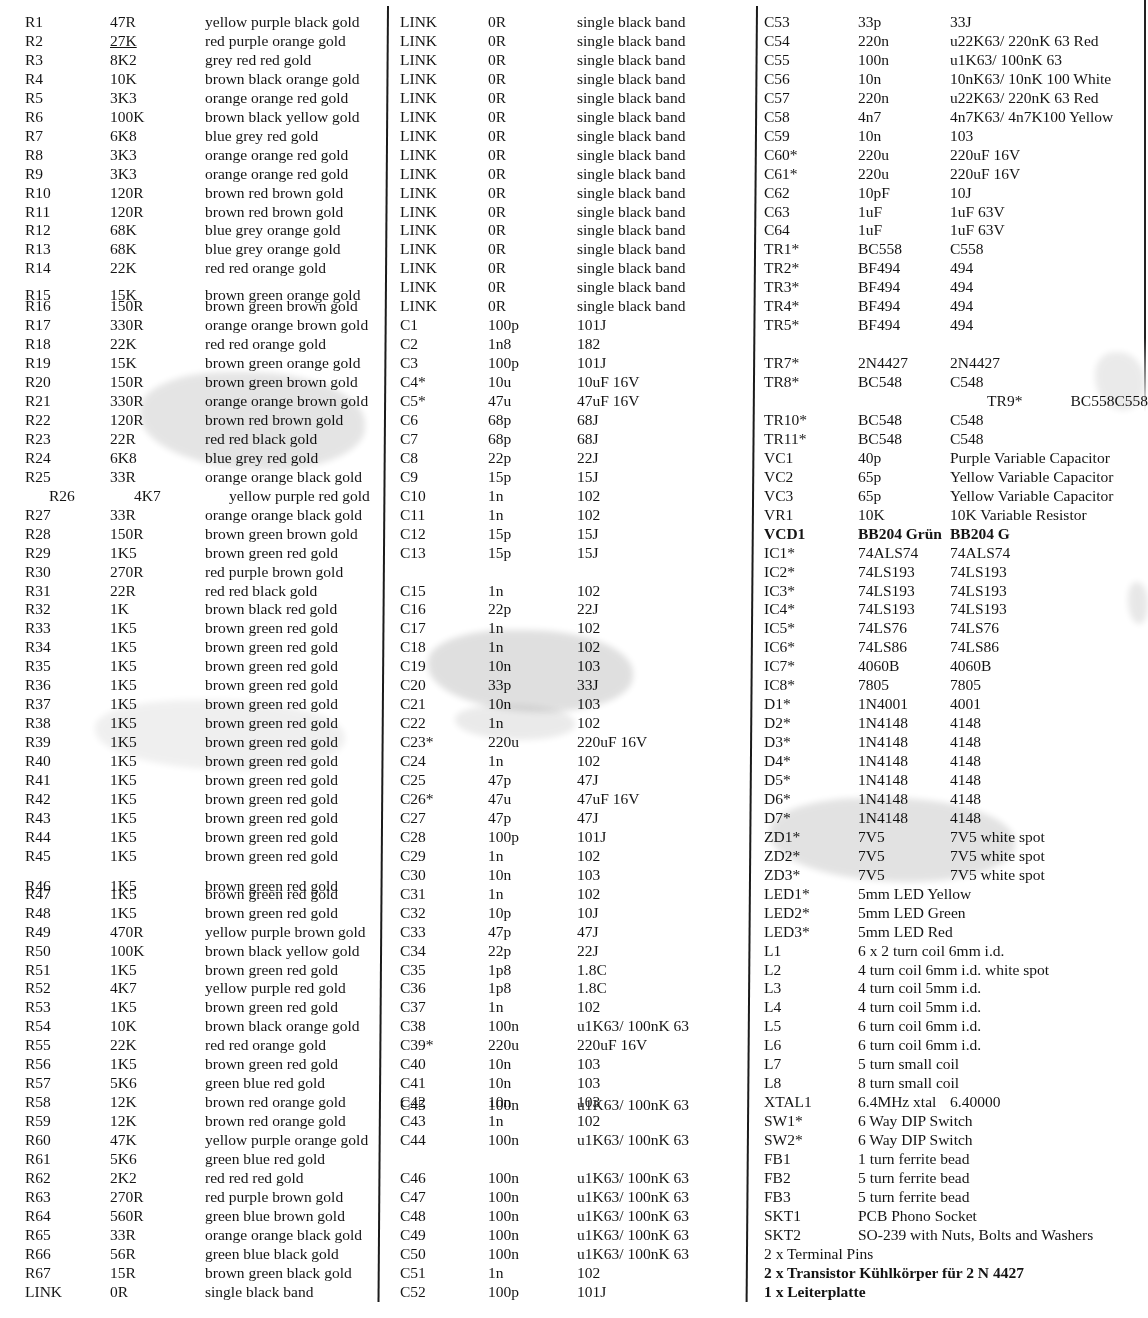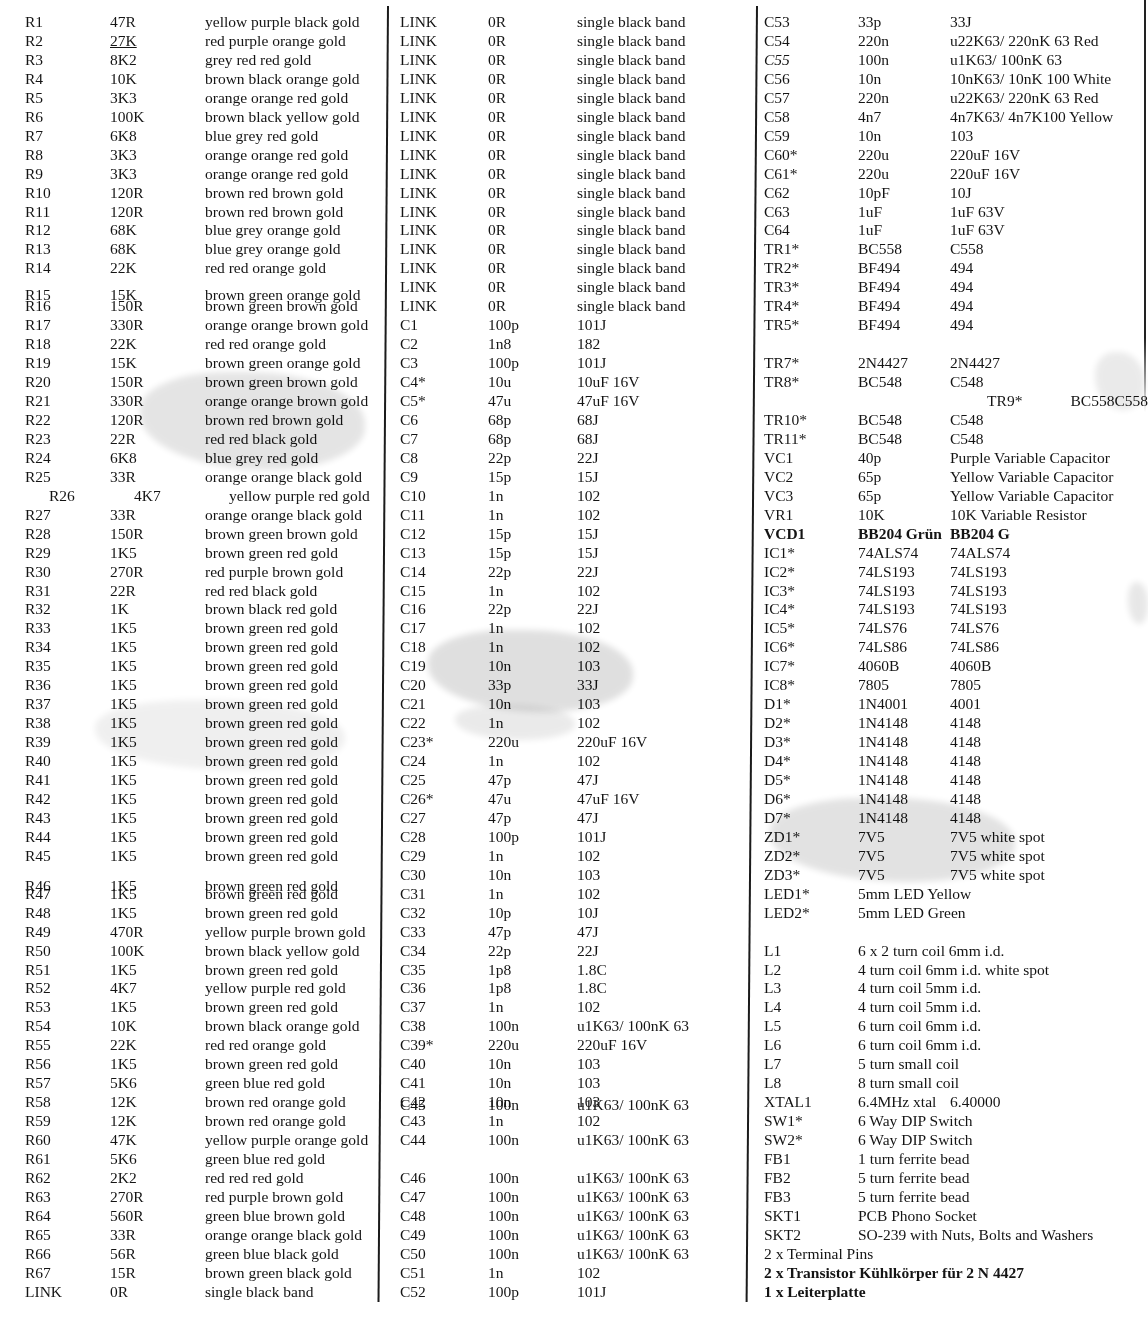--- a/index.html
+++ b/index.html
@@ -132,21 +132,20 @@
       <div class="row" style="top: 372.05px;"><span class="cell" style="width: 88px;">C4*</span><span class="cell" style="width: 89px;">10u</span><span class="cell">10uF 16V</span></div>
       <div class="row" style="top: 391px;"><span class="cell" style="width: 88px;">C5*</span><span class="cell" style="width: 89px;">47u</span><span class="cell">47uF 16V</span></div>
       <div class="row" style="top: 409.95px;"><span class="cell" style="width: 88px;">C6</span><span class="cell" style="width: 89px;">68p</span><span class="cell">68J</span></div>
       <div class="row" style="top: 428.9px;"><span class="cell" style="width: 88px;">C7</span><span class="cell" style="width: 89px;">68p</span><span class="cell">68J</span></div>
       <div class="row" style="top: 447.85px;"><span class="cell" style="width: 88px;">C8</span><span class="cell" style="width: 89px;">22p</span><span class="cell">22J</span></div>
       <div class="row" style="top: 466.8px;"><span class="cell" style="width: 88px;">C9</span><span class="cell" style="width: 89px;">15p</span><span class="cell">15J</span></div>
       <div class="row" style="top: 485.75px;"><span class="cell" style="width: 88px;">C10</span><span class="cell" style="width: 89px;">1n</span><span class="cell">102</span></div>
       <div class="row" style="top: 504.7px;"><span class="cell" style="width: 88px;">C11</span><span class="cell" style="width: 89px;">1n</span><span class="cell">102</span></div>
       <div class="row" style="top: 523.65px;"><span class="cell" style="width: 88px;">C12</span><span class="cell" style="width: 89px;">15p</span><span class="cell">15J</span></div>
       <div class="row" style="top: 542.6px;"><span class="cell" style="width: 88px;">C13</span><span class="cell" style="width: 89px;">15p</span><span class="cell">15J</span></div>
-      <div class="row" style="top: 561.55px;"><span class="cell" style="width: 88px;">C14</span><span class="cell" style="width: 89px;">22p</span><span class="cell">22J</span></div>
       <div class="row" style="top: 580.5px;"><span class="cell" style="width: 88px;">C15</span><span class="cell" style="width: 89px;">1n</span><span class="cell">102</span></div>
       <div class="row" style="top: 599.45px;"><span class="cell" style="width: 88px;">C16</span><span class="cell" style="width: 89px;">22p</span><span class="cell">22J</span></div>
       <div class="row" style="top: 618.4px;"><span class="cell" style="width: 88px;">C17</span><span class="cell" style="width: 89px;">1n</span><span class="cell">102</span></div>
       <div class="row" style="top: 637.35px;"><span class="cell" style="width: 88px;">C18</span><span class="cell" style="width: 89px;">1n</span><span class="cell">102</span></div>
       <div class="row" style="top: 656.3px;"><span class="cell" style="width: 88px; font-family: Liberation Serif, serif;">C19</span><span class="cell" style="width: 89px;">10n</span><span class="cell">103</span></div>
       <div class="row" style="top: 675.25px;"><span class="cell" style="width: 88px;">C20</span><span class="cell" style="width: 89px;">33p</span><span class="cell">33J</span></div>
       <div class="row" style="top: 694.2px;"><span class="cell" style="width: 88px;">C21</span><span class="cell" style="width: 89px;">10n</span><span class="cell">103</span></div>
       <div class="row" style="top: 713.15px;"><span class="cell" style="width: 88px;">C22</span><span class="cell" style="width: 89px;">1n</span><span class="cell">102</span></div>
       <div class="row" style="top: 732.1px;"><span class="cell" style="width: 88px;">C23*</span><span class="cell" style="width: 89px;">220u</span><span class="cell">220uF 16V</span></div>
       <div class="row" style="top: 751.05px;"><span class="cell" style="width: 88px;">C24</span><span class="cell" style="width: 89px;">1n</span><span class="cell">102</span></div>
@@ -175,21 +174,21 @@
       <div class="row" style="top: 1186.9px;"><span class="cell" style="width: 88px;">C47</span><span class="cell" style="width: 89px;">100n</span><span class="cell">u1K63/ 100nK 63</span></div>
       <div class="row" style="top: 1205.85px;"><span class="cell" style="width: 88px;">C48</span><span class="cell" style="width: 89px;">100n</span><span class="cell">u1K63/ 100nK 63</span></div>
       <div class="row" style="top: 1224.8px;"><span class="cell" style="width: 88px;">C49</span><span class="cell" style="width: 89px;">100n</span><span class="cell">u1K63/ 100nK 63</span></div>
       <div class="row" style="top: 1243.75px;"><span class="cell" style="width: 88px;">C50</span><span class="cell" style="width: 89px;">100n</span><span class="cell">u1K63/ 100nK 63</span></div>
       <div class="row" style="top: 1262.7px;"><span class="cell" style="width: 88px;">C51</span><span class="cell" style="width: 89px;">1n</span><span class="cell">102</span></div>
       <div class="row" style="top: 1281.65px;"><span class="cell" style="width: 88px;">C52</span><span class="cell" style="width: 89px;">100p</span><span class="cell">101J</span></div>
     </div>
   <div class="col" style="left:764px;width:384px;">
       <div class="row" style="top: 12px;"><span class="cell" style="width: 94px;">C53</span><span class="cell" style="width: 92px;">33p</span><span class="cell">33J</span></div>
       <div class="row" style="top: 30.95px;"><span class="cell" style="width: 94px;">C54</span><span class="cell" style="width: 92px;">220n</span><span class="cell">u22K63/ 220nK 63 Red</span></div>
-      <div class="row" style="top: 49.9px;"><span class="cell" style="width: 94px; font-style: italic;">C55</span><span class="cell" style="width: 92px;">100n</span><span class="cell">u1K63/ 100nK 63</span></div>
+      <div class="row" style="top: 49.9px;"><span class="cell" style="width: 94px;">C55</span><span class="cell" style="width: 92px;">100n</span><span class="cell">u1K63/ 100nK 63</span></div>
       <div class="row" style="top: 68.85px;"><span class="cell" style="width: 94px;">C56</span><span class="cell" style="width: 92px;">10n</span><span class="cell">10nK63/ 10nK 100 White</span></div>
       <div class="row" style="top: 87.8px;"><span class="cell" style="width: 94px;">C57</span><span class="cell" style="width: 92px;">220n</span><span class="cell">u22K63/ 220nK 63 Red</span></div>
       <div class="row" style="top: 106.75px;"><span class="cell" style="width: 94px;">C58</span><span class="cell" style="width: 92px;">4n7</span><span class="cell">4n7K63/ 4n7K100 Yellow</span></div>
       <div class="row" style="top: 125.7px;"><span class="cell" style="width: 94px;">C59</span><span class="cell" style="width: 92px;">10n</span><span class="cell">103</span></div>
       <div class="row" style="top: 144.65px;"><span class="cell" style="width: 94px;">C60*</span><span class="cell" style="width: 92px;">220u</span><span class="cell">220uF 16V</span></div>
       <div class="row" style="top: 163.6px;"><span class="cell" style="width: 94px;">C61*</span><span class="cell" style="width: 92px;">220u</span><span class="cell">220uF 16V</span></div>
       <div class="row" style="top: 182.55px;"><span class="cell" style="width: 94px;">C62</span><span class="cell" style="width: 92px;">10pF</span><span class="cell">10J</span></div>
       <div class="row" style="top: 201.5px;"><span class="cell" style="width: 94px;">C63</span><span class="cell" style="width: 92px;">1uF</span><span class="cell">1uF 63V</span></div>
       <div class="row" style="top: 220.45px;"><span class="cell" style="width: 94px;">C64</span><span class="cell" style="width: 92px;">1uF</span><span class="cell">1uF 63V</span></div>
       <div class="row" style="top: 239.4px;"><span class="cell" style="width: 94px;">TR1*</span><span class="cell" style="width: 92px;">BC558</span><span class="cell">C558</span></div>
@@ -220,20 +219,21 @@
       <div class="row" style="top: 732.1px;"><span class="cell" style="width: 94px;">D3*</span><span class="cell" style="width: 92px;">1N4148</span><span class="cell">4148</span></div>
       <div class="row" style="top: 751.05px;"><span class="cell" style="width: 94px;">D4*</span><span class="cell" style="width: 92px;">1N4148</span><span class="cell">4148</span></div>
       <div class="row" style="top: 770px;"><span class="cell" style="width: 94px;">D5*</span><span class="cell" style="width: 92px;">1N4148</span><span class="cell">4148</span></div>
       <div class="row" style="top: 788.95px;"><span class="cell" style="width: 94px;">D6*</span><span class="cell" style="width: 92px;">1N4148</span><span class="cell">4148</span></div>
       <div class="row" style="top: 807.9px;"><span class="cell" style="width: 94px;">D7*</span><span class="cell" style="width: 92px;">1N4148</span><span class="cell">4148</span></div>
       <div class="row" style="top: 826.85px;"><span class="cell" style="width: 94px;">ZD1*</span><span class="cell" style="width: 92px;">7V5</span><span class="cell">7V5 white spot</span></div>
       <div class="row" style="top: 845.8px;"><span class="cell" style="width: 94px;">ZD2*</span><span class="cell" style="width: 92px;">7V5</span><span class="cell">7V5 white spot</span></div>
       <div class="row" style="top: 864.75px;"><span class="cell" style="width: 94px;">ZD3*</span><span class="cell" style="width: 92px;">7V5</span><span class="cell">7V5 white spot</span></div>
       <div class="row" style="top: 883.7px;"><span class="cell" style="width: 94px;">LED1*</span><span class="cell" style="width: 92px;">5mm LED Yellow</span><span class="cell"></span></div>
       <div class="row" style="top: 902.65px;"><span class="cell" style="width: 94px;">LED2*</span><span class="cell" style="width: 92px;">5mm LED Green</span><span class="cell"></span></div>
+      <div class="row" style="top: 921.6px;"><span class="cell" style="width: 94px;">LED3*</span><span class="cell" style="width: 92px;">5mm LED Red</span><span class="cell"></span></div>
       <div class="row" style="top: 940.55px;"><span class="cell" style="width: 94px;">L1</span><span class="cell" style="width: 92px;">6 x 2 turn coil 6mm i.d.</span><span class="cell"></span></div>
       <div class="row" style="top: 959.5px;"><span class="cell" style="width: 94px;">L2</span><span class="cell" style="width: 92px;">4 turn coil 6mm i.d. white spot</span><span class="cell"></span></div>
       <div class="row" style="top: 978.45px;"><span class="cell" style="width: 94px;">L3</span><span class="cell" style="width: 92px;">4 turn coil 5mm i.d.</span><span class="cell"></span></div>
       <div class="row" style="top: 997.4px;"><span class="cell" style="width: 94px;">L4</span><span class="cell" style="width: 92px;">4 turn coil 5mm i.d.</span><span class="cell"></span></div>
       <div class="row" style="top: 1016.35px;"><span class="cell" style="width: 94px;">L5</span><span class="cell" style="width: 92px;">6 turn coil 6mm i.d.</span><span class="cell"></span></div>
       <div class="row" style="top: 1035.3px;"><span class="cell" style="width: 94px;">L6</span><span class="cell" style="width: 92px;">6 turn coil 6mm i.d.</span><span class="cell"></span></div>
       <div class="row" style="top: 1054.25px;"><span class="cell" style="width: 94px;">L7</span><span class="cell" style="width: 92px;">5 turn small coil</span><span class="cell"></span></div>
       <div class="row" style="top: 1073.2px;"><span class="cell" style="width: 94px;">L8</span><span class="cell" style="width: 92px;">8 turn small coil</span><span class="cell"></span></div>
       <div class="row" style="top: 1092.15px;"><span class="cell" style="width: 94px;">XTAL1</span><span class="cell" style="width: 92px;">6.4MHz xtal</span><span class="cell">6.40000</span></div>
       <div class="row" style="top: 1111.1px;"><span class="cell" style="width: 94px;">SW1*</span><span class="cell" style="width: 92px;">6 Way DIP Switch</span><span class="cell"></span></div>

